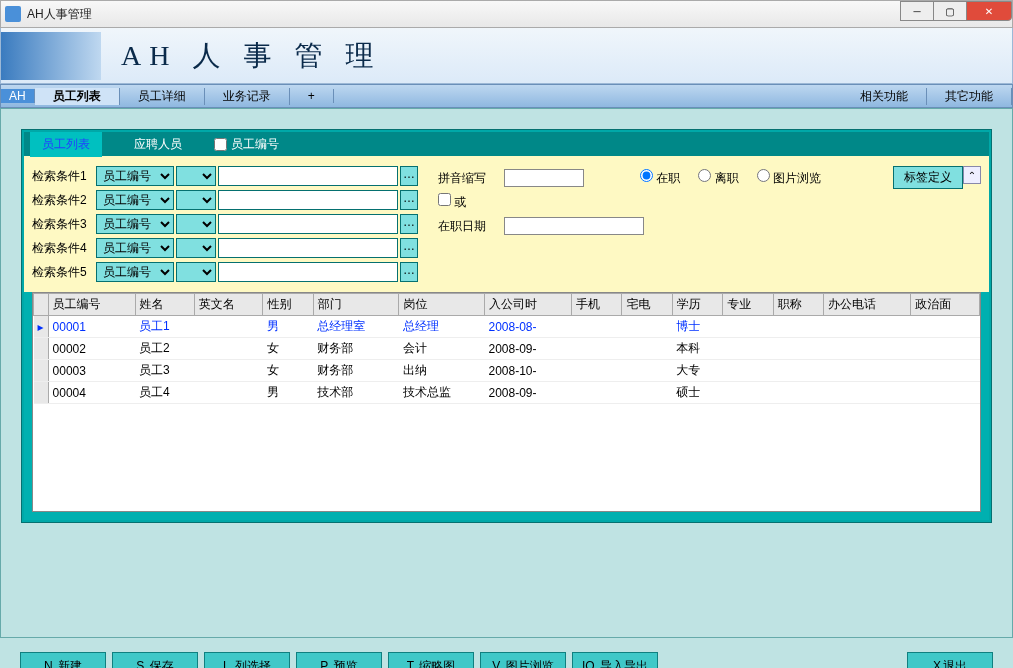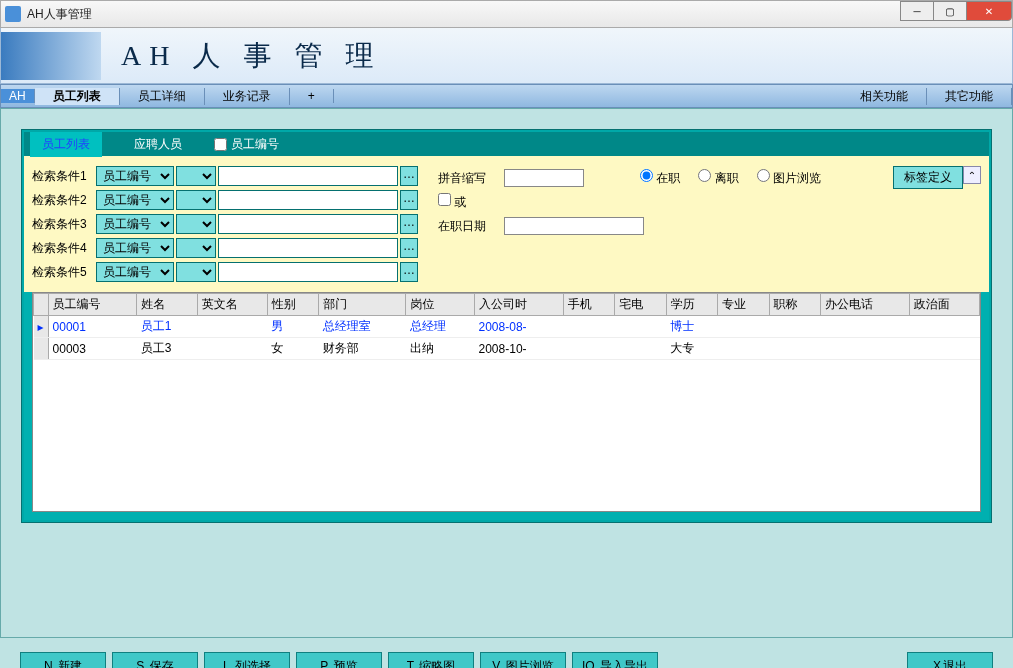--- a/index.html
+++ b/index.html
@@ -212,30 +212,64 @@
                 <td></td>
                 <td></td>
                 <td>博士</td>
                 <td></td>
                 <td></td>
                 <td></td>
                 <td></td>
               </tr>
               <tr>
                 <td class="rowmark"></td>
+                <td>00002</td>
+                <td>员工2</td>
+                <td></td>
+                <td>女</td>
+                <td>财务部</td>
+                <td>会计</td>
+                <td>2008-09-</td>
+                <td></td>
+                <td></td>
+                <td>本科</td>
+                <td></td>
+                <td></td>
+                <td></td>
+                <td></td>
+              </tr>
+              <tr>
+                <td class="rowmark"></td>
                 <td>00003</td>
                 <td>员工3</td>
                 <td></td>
                 <td>女</td>
                 <td>财务部</td>
                 <td>出纳</td>
                 <td>2008-10-</td>
                 <td></td>
                 <td></td>
                 <td>大专</td>
+                <td></td>
+                <td></td>
+                <td></td>
+                <td></td>
+              </tr>
+              <tr>
+                <td class="rowmark"></td>
+                <td>00004</td>
+                <td>员工4</td>
+                <td></td>
+                <td>男</td>
+                <td>技术部</td>
+                <td>技术总监</td>
+                <td>2008-09-</td>
+                <td></td>
+                <td></td>
+                <td>硕士</td>
                 <td></td>
                 <td></td>
                 <td></td>
                 <td></td>
               </tr>
             </tbody>
           </table>
       </div>
     </div>
 

